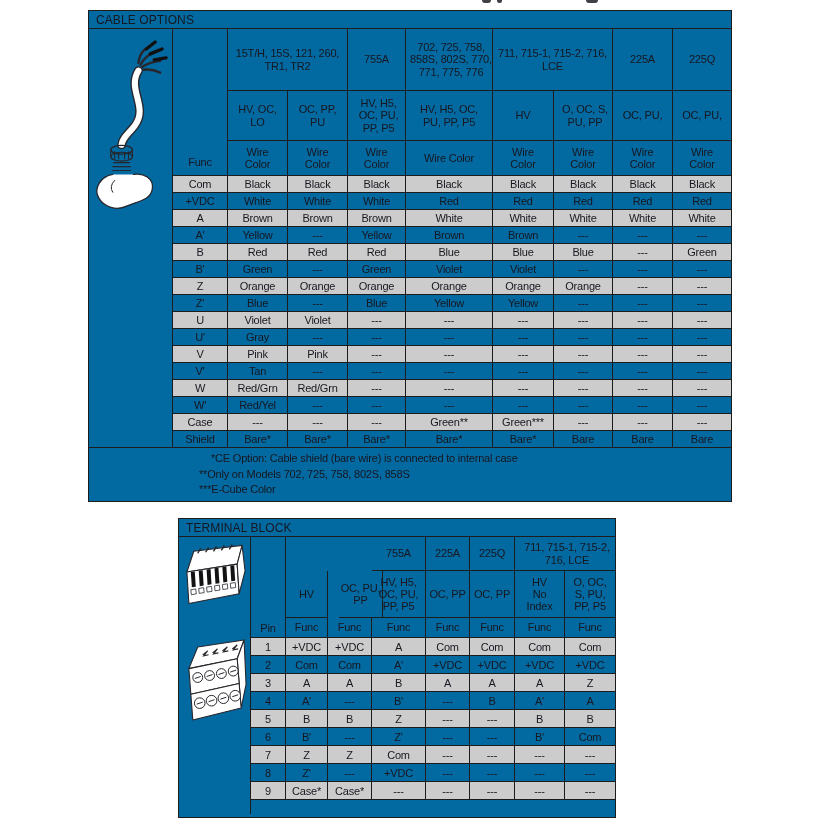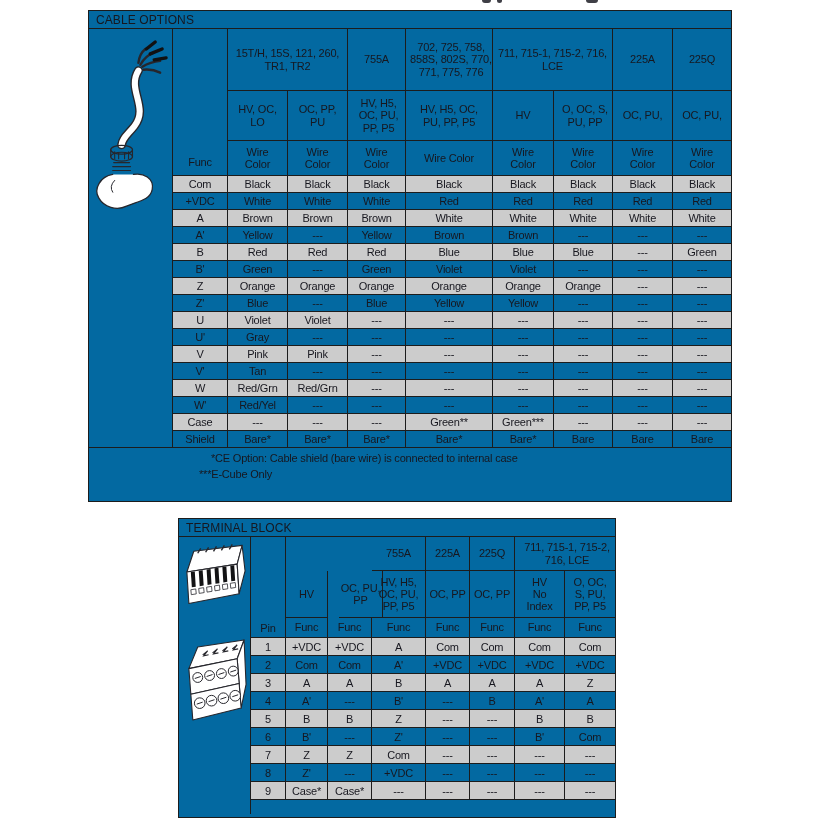--- a/index.html
+++ b/index.html
@@ -302,21 +302,22 @@
       <div>Bare*</div>
       <div>Bare*</div>
       <div>Bare</div>
       <div>Bare</div>
       <div>Bare</div>
     </div>
     </div>
 
   <div class="foot" style="left:0;top:437px;width:642px;height:50px;padding:3px 0 0 110px;box-sizing:border-box">
     <div style="padding-left:12px">*CE Option: Cable shield (bare wire) is connected to internal case</div>
-    <div style="padding-left:-2px">***E-Cube Only</div>
+    <div>**Only on Models 702, 725, 758, 802S, 858S</div>
+    <div style="padding-left:-2px">***E-Cube Color</div>
   </div>
 </div>
 
 <div class="tbl" id="terminal" style="left:178px;top:518px;width:436px;height:298px">
 
   <div class="ttl">TERMINAL BLOCK</div>
 
   <div class="cell eb" style="left:0;top:18px;width:72px;height:277px;align-items:flex-start">
     <svg width="72" height="210" viewBox="0 0 72 210">
       <g fill="#ffffff" stroke="#26262c" stroke-width="1.1" stroke-linejoin="round">

